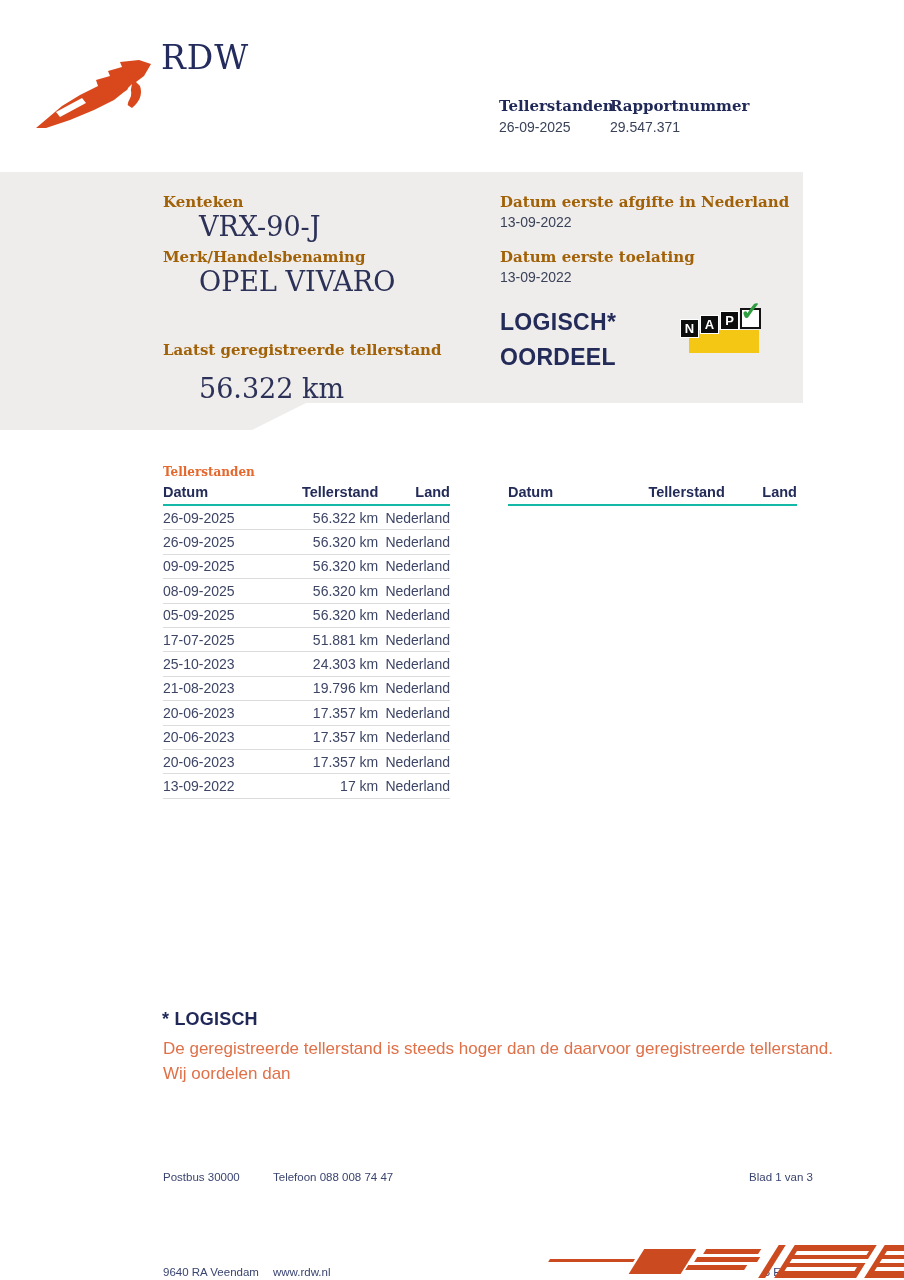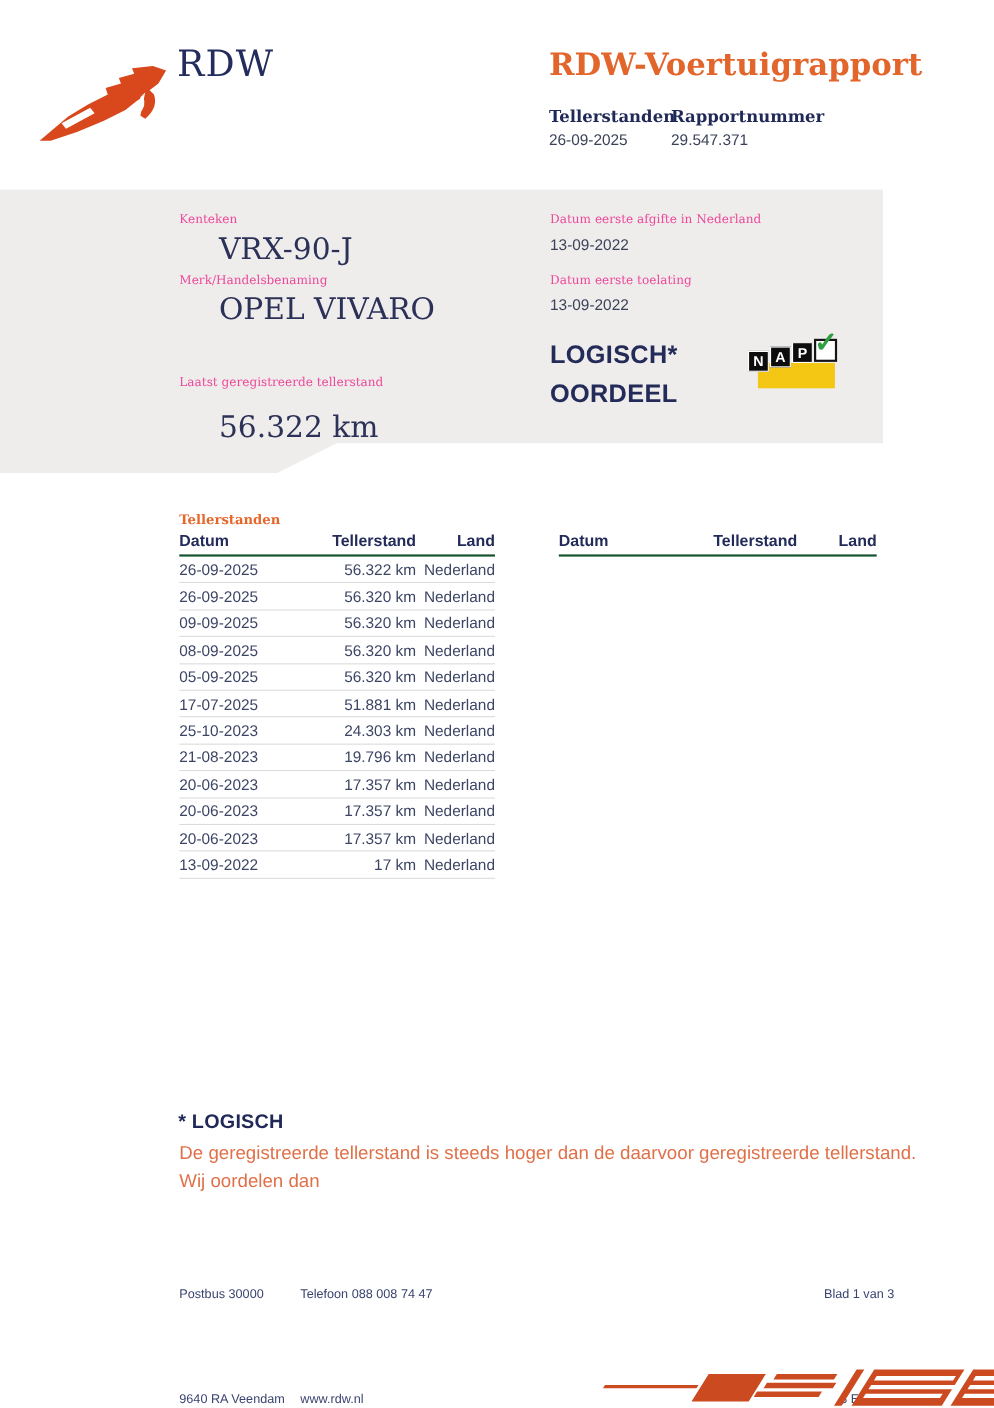--- a/index.html
+++ b/index.html
@@ -31,22 +31,22 @@
   .meta-value { position:absolute; top:119px; font-size:14px; color:#3a4258; }
 
   
   .panel {
     position:absolute; left:0; top:172px; width:803px; height:258px;
     background:#efecec;
     clip-path:polygon(0 0, 803px 0, 803px 231px, 306px 231px, 252px 258px, 0 258px);
   }
   .field-label {
     position:absolute;
-    font-family:"DejaVu Serif", serif; font-weight:normal; font-size:11px;
-    color:#ec4899;
+    font-family:"DejaVu Serif", serif; font-weight:bold; font-size:15px;
+    color:#a16207;
   }
   .field-value-big {
     position:absolute;
     font-family:"DejaVu Serif", serif; font-size:27px;
     color:#2c3157;
     margin-left:36px;
   }
   .field-value-sm { position:absolute; font-size:14px; color:#3a4258; }
   .oordeel {
     position:absolute; left:500px; top:305px;
@@ -79,21 +79,21 @@
   .section-title {
     position:absolute; left:163px; top:465px;
     font-family:"DejaVu Serif", serif; font-weight:bold; font-size:12px;
     color:#e5672c;
   }
   .tbl { position:absolute; top:484px; font-size:14px; }
   .tbl-left  { left:163px; width:287px; }
   .tbl-right { left:508px; width:289px; }
   .tbl-head {
     display:flex; padding-bottom:4px;
-    border-bottom:2px solid #14532d;
+    border-bottom:2px solid #14b8a6;
     font-weight:bold; color:#232b58; font-size:14.5px;
   }
   .trow {
     display:flex; align-items:center; height:24.4px;
     border-bottom:1px solid #dcdcdc; color:#3d4565;
   }
   .c-date { width:38%; text-align:left; }
   .c-val  { width:37%; text-align:right; }
   .c-land { width:25%; text-align:right; }
 
@@ -122,21 +122,20 @@
 
 <div class="page">
 
   <svg class="logo-feather" viewBox="0 0 120 80" aria-hidden="true">
     <path fill="#d8481c" d="M0 78 L26 56 L44 45 L62 36 L60 30 L74 26 L72 21 L86 17 L84 12 L103 10 L115 14 L108 26 L100 32 L104 36 Q108 48 96 58 L90 54 Q98 46 94 38 L88 42 L78 50 L58 60 L34 70 L10 78 Z"></path>
     <polygon fill="#ffffff" points="20,62 46,48 50,53 24,67"></polygon>
     <polygon fill="#ffffff" points="92,38 96,34 91,58 86,56"></polygon>
   </svg>
   <div class="logo-word">RDW</div>
 
-  <div class="doc-title">RDW-Voertuigrapport</div>
   <div class="meta-label serif" style="left:499px">Tellerstanden</div>
   <div class="meta-label serif" style="left:610px">Rapportnummer</div>
   <div class="meta-value" style="left:499px">26-09-2025</div>
   <div class="meta-value" style="left:610px">29.547.371</div>
 
   <div class="panel"></div>
 
   <div class="field-label" style="left:163px; top:193px">Kenteken</div>
   <div class="field-value-big" style="left:163px; top:211px">VRX-90-J</div>
 

